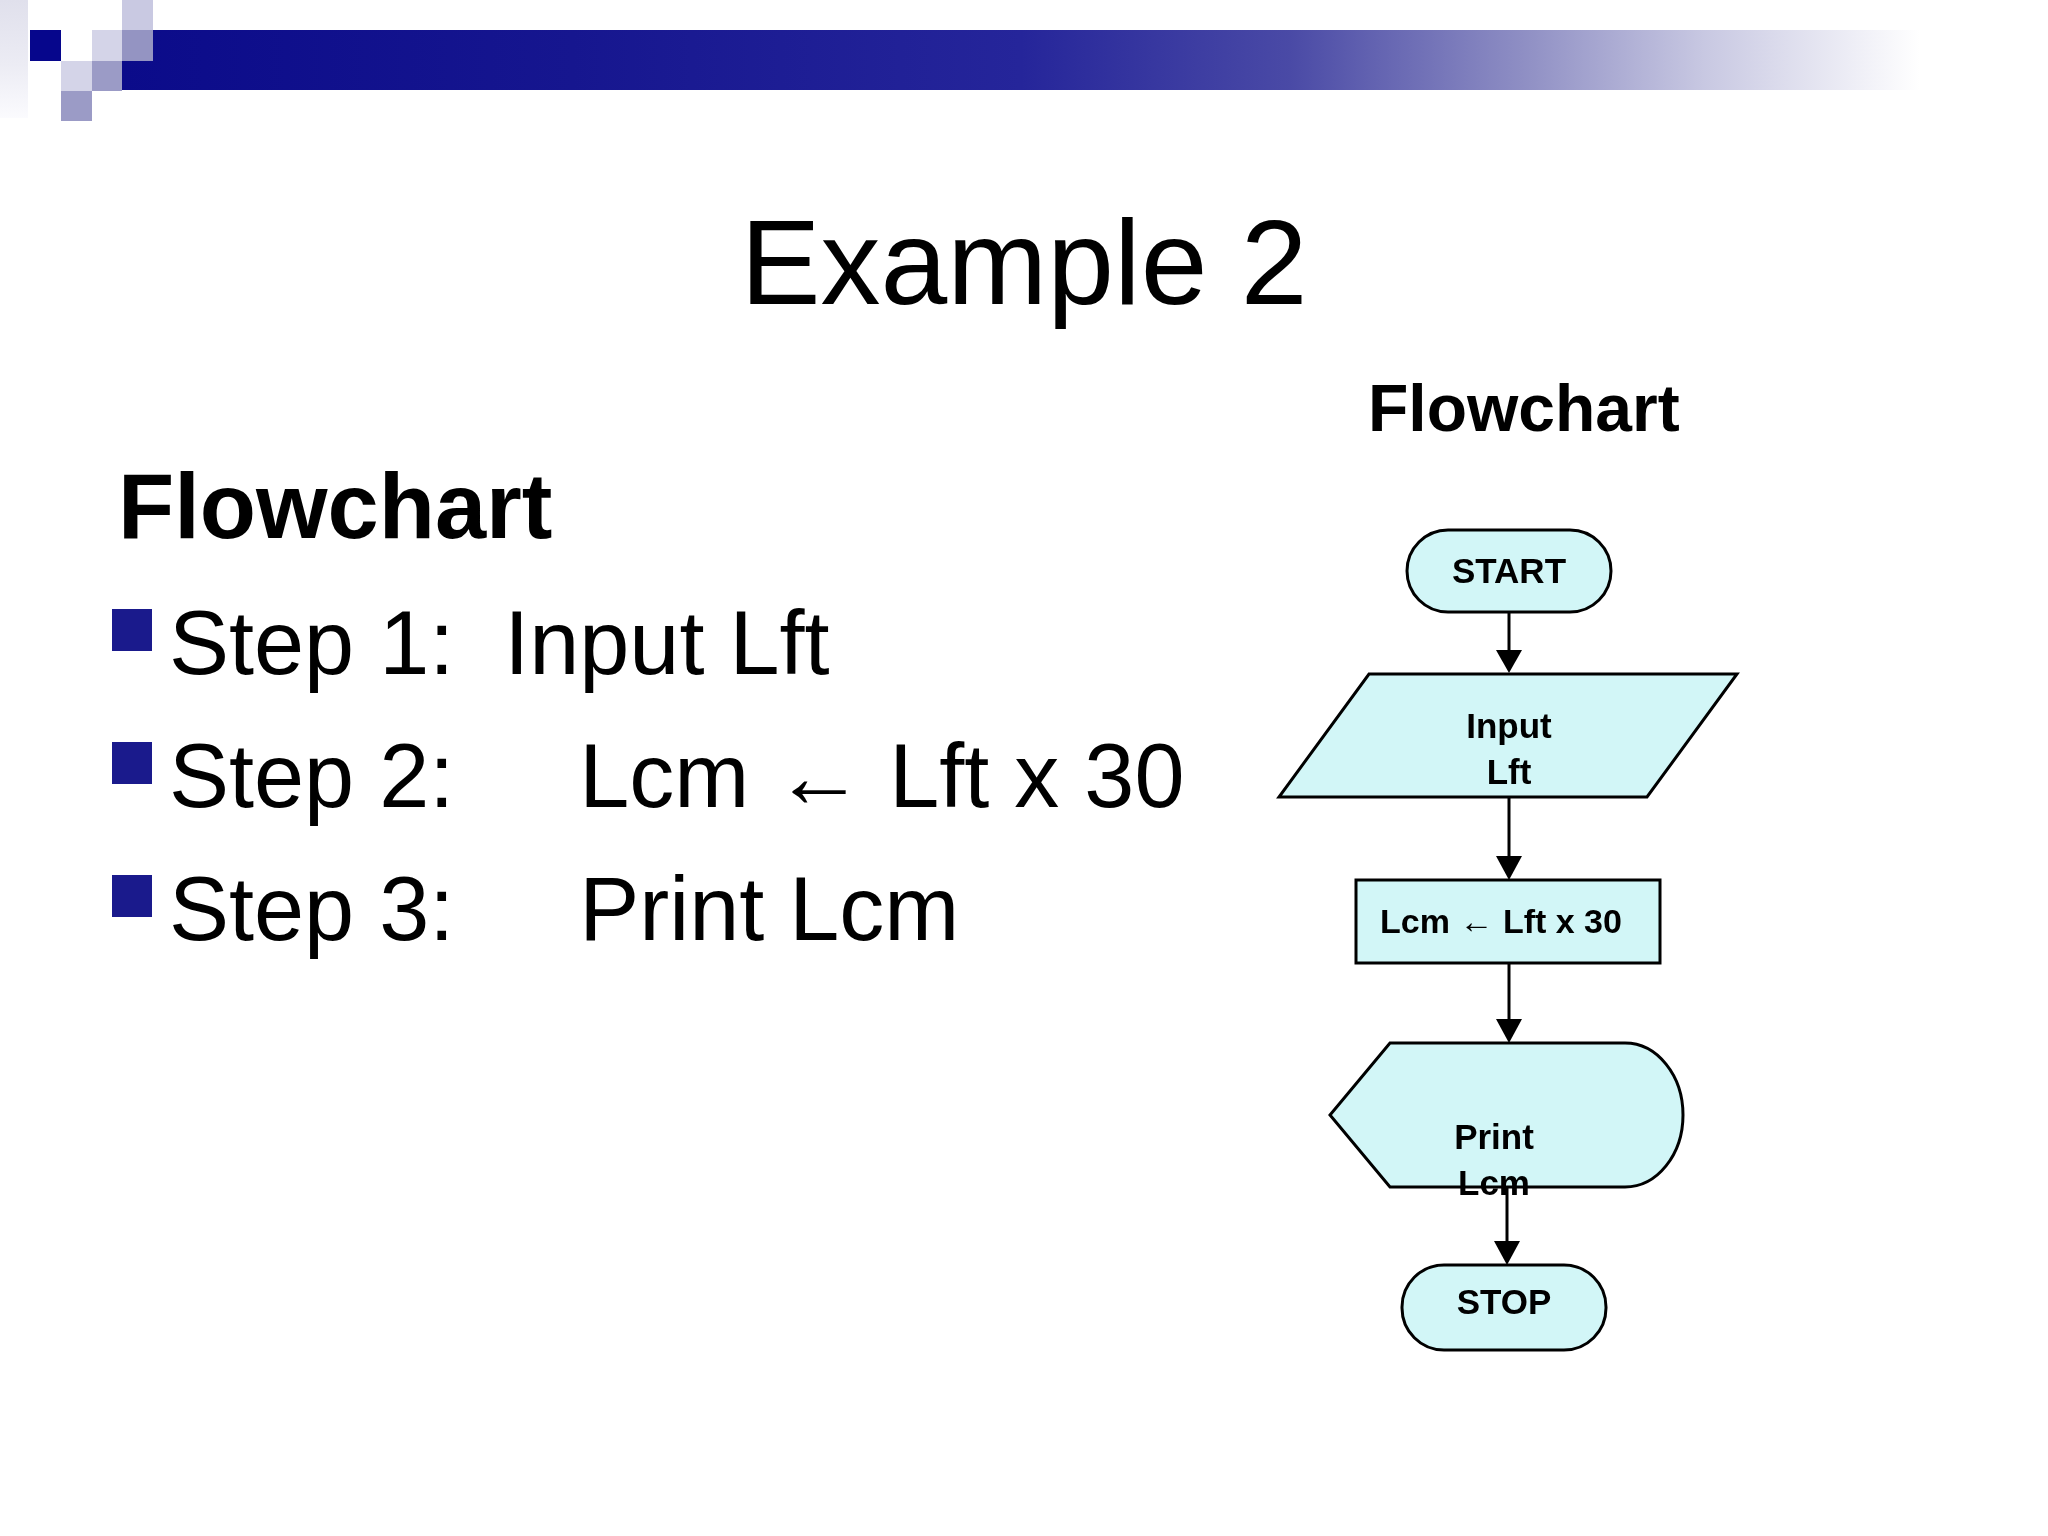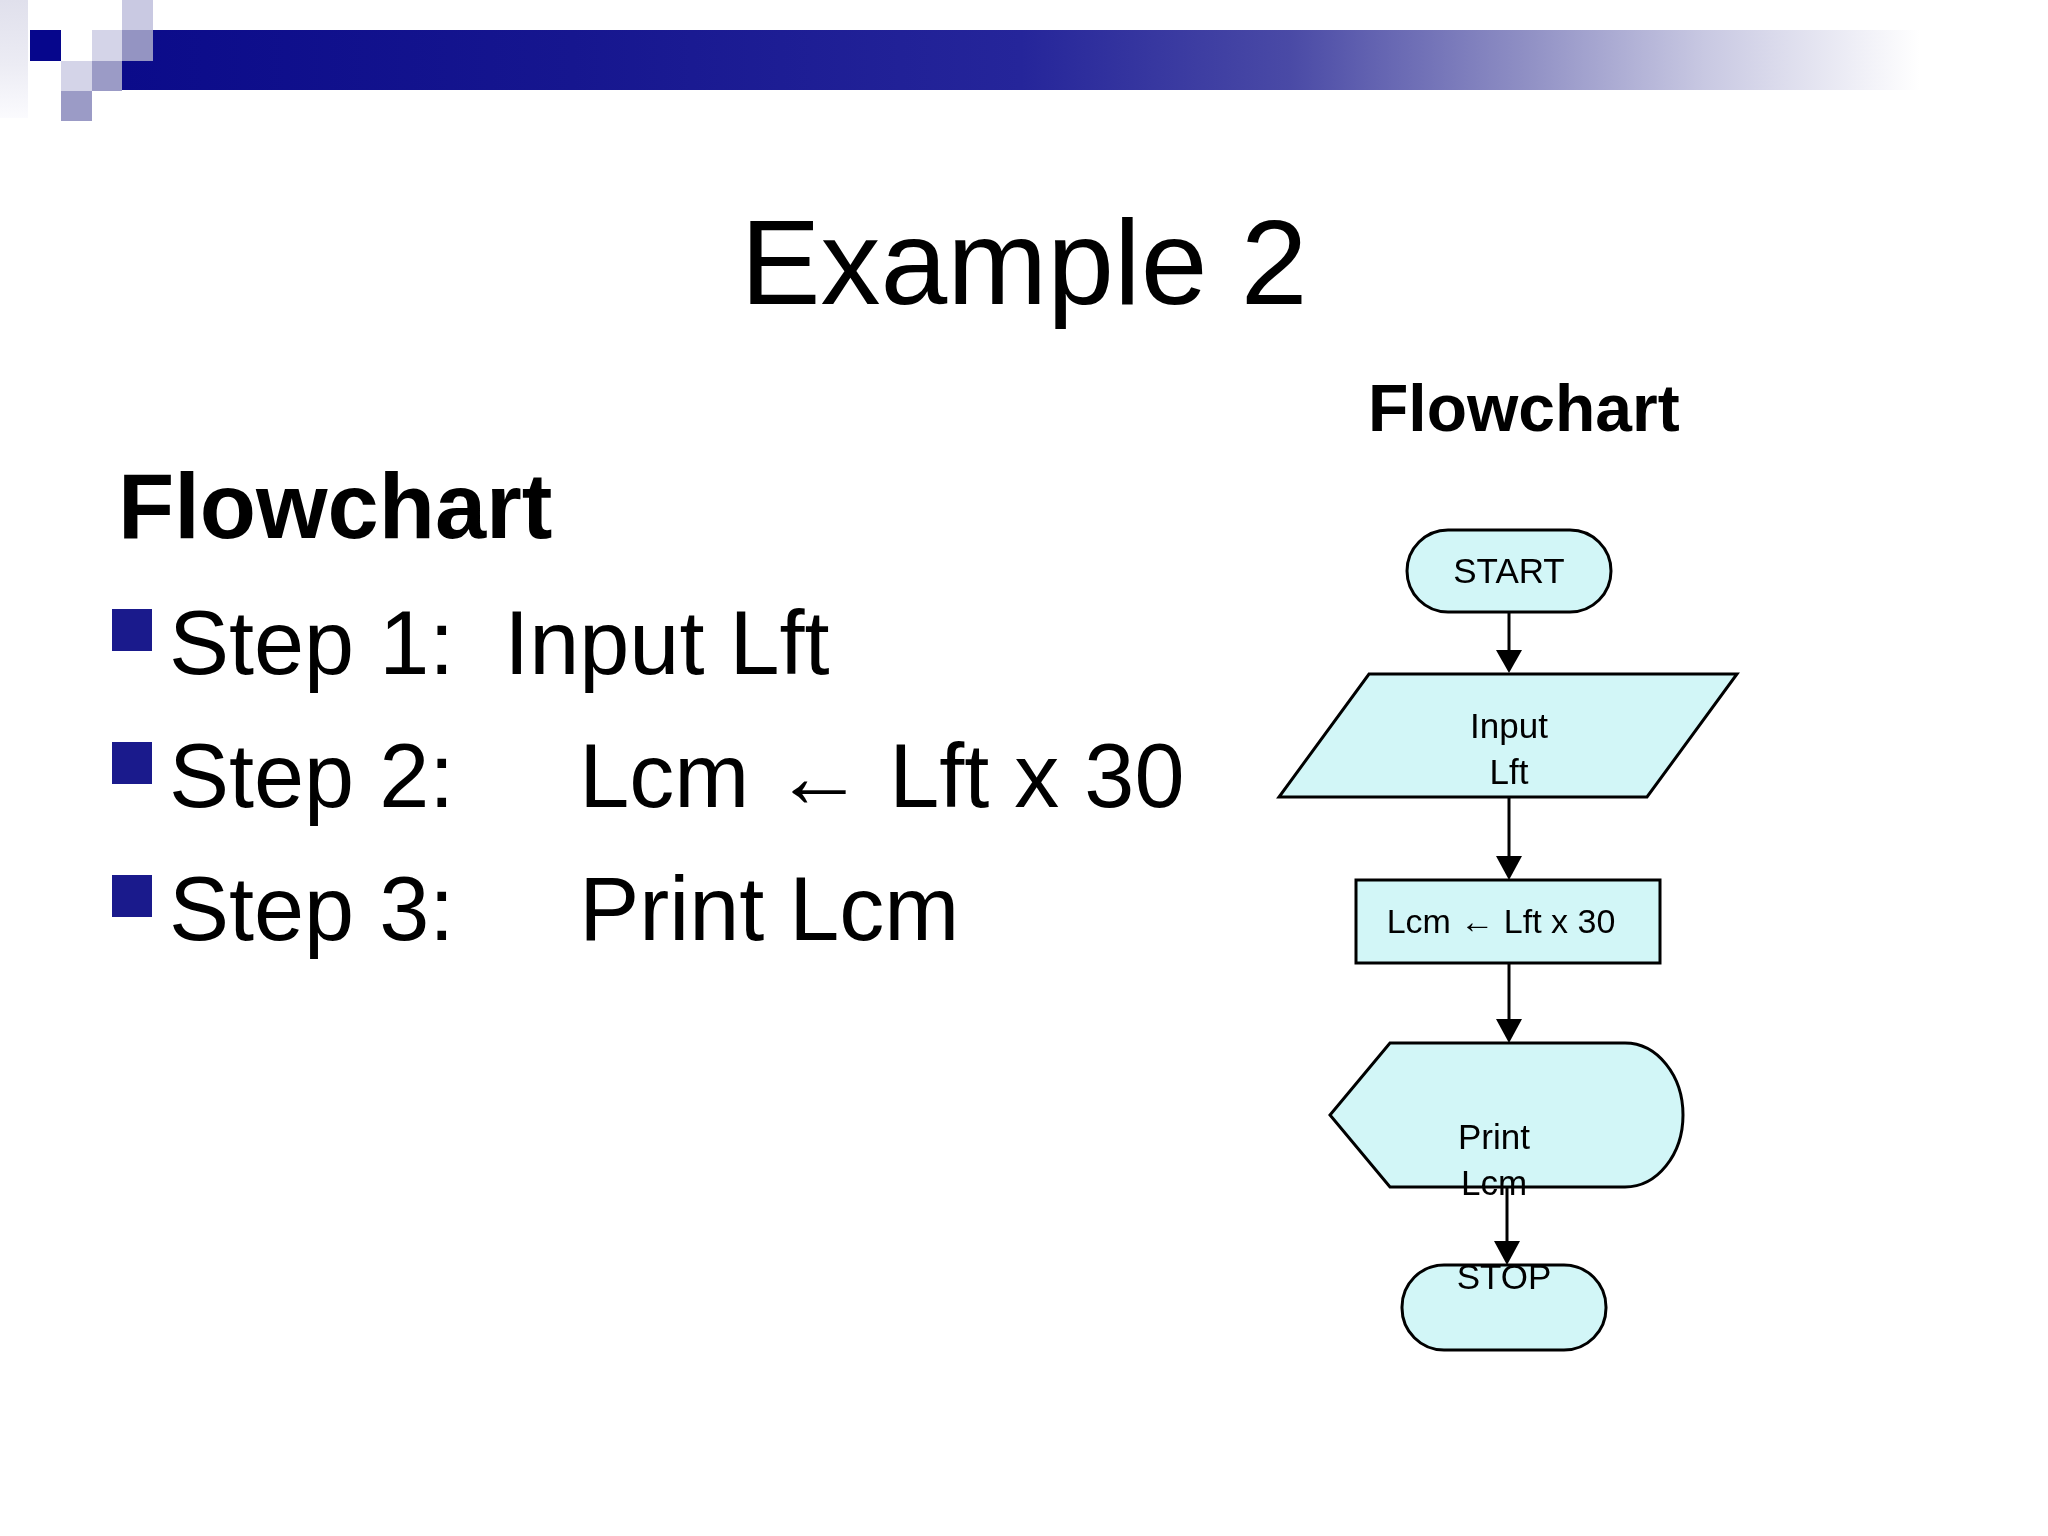--- a/index.html
+++ b/index.html
@@ -67,28 +67,28 @@
     left: 1240px; top: 500px; width: 520px; height: 900px;
   }
   .flowchart svg { position: absolute; left: 0; top: 0; }
   .node-shape { fill: #d2f6f7; stroke: #000000; stroke-width: 3; }
   .flow-line  { stroke: #000000; stroke-width: 3; }
   .flow-head  { fill: #000000; stroke: none; }
   .node-label {
     position: absolute;
     display: flex; align-items: center; justify-content: center;
     text-align: center;
-    font-weight: normal; font-size: 35px; line-height: 1.32;
+    font-weight: bold; font-size: 35px; line-height: 1.32;
     white-space: pre-line;
   }
   .nl-start   { left: 167px; top: 30px;  width: 204px; height: 82px; }
   .nl-input   { left: 119px; top: 174px; width: 300px; height: 150px; }
   .nl-process { left: 109px; top: 380px; width: 304px; height: 83px; font-size: 34px; }
   .nl-print   { left: 104px; top: 543px; width: 300px; height: 144px; margin-top: 45px; }
-  .nl-stop    { left: 162px; top: 740px; width: 204px; height: 75px; }
+  .nl-stop    { left: 162px; top: 765px; width: 204px; height: 75px; }
 </style>
 </head>
 <body>
 
 <div class="abs" style="left:0;top:0;width:2048px;height:1536px;">
 
   <div>
     <div class="abs deco-strip"></div>
     <div class="abs deco-bar"></div>
     <div class="sq sq-top"></div>

